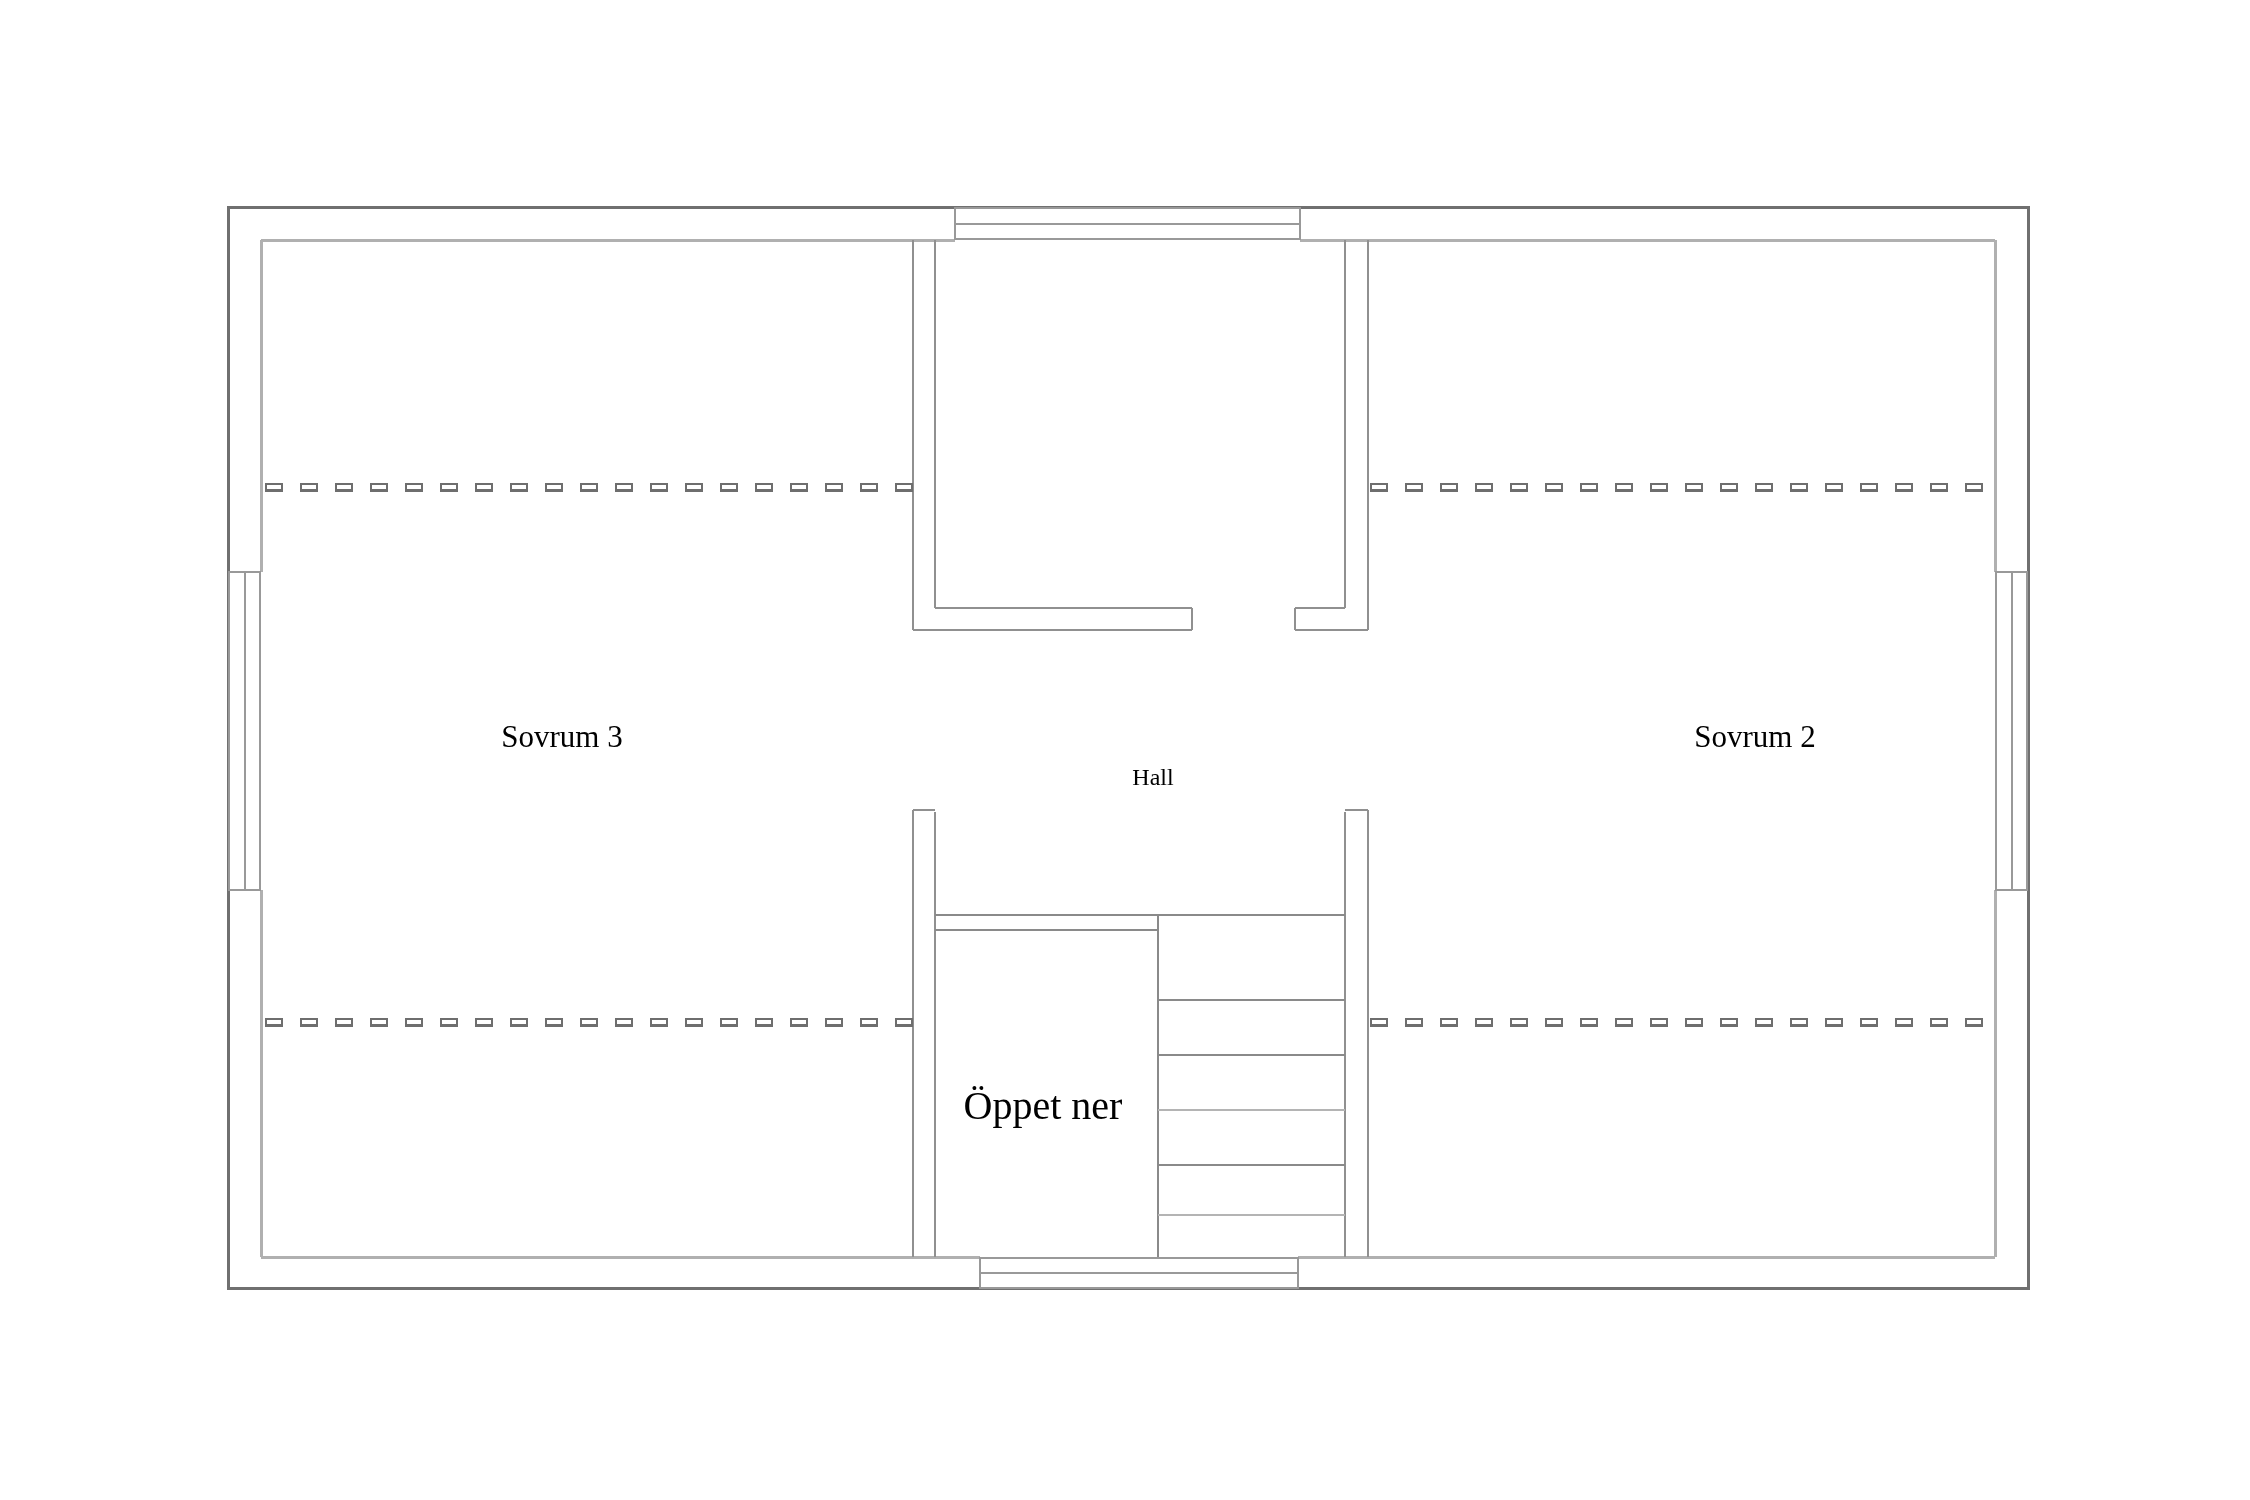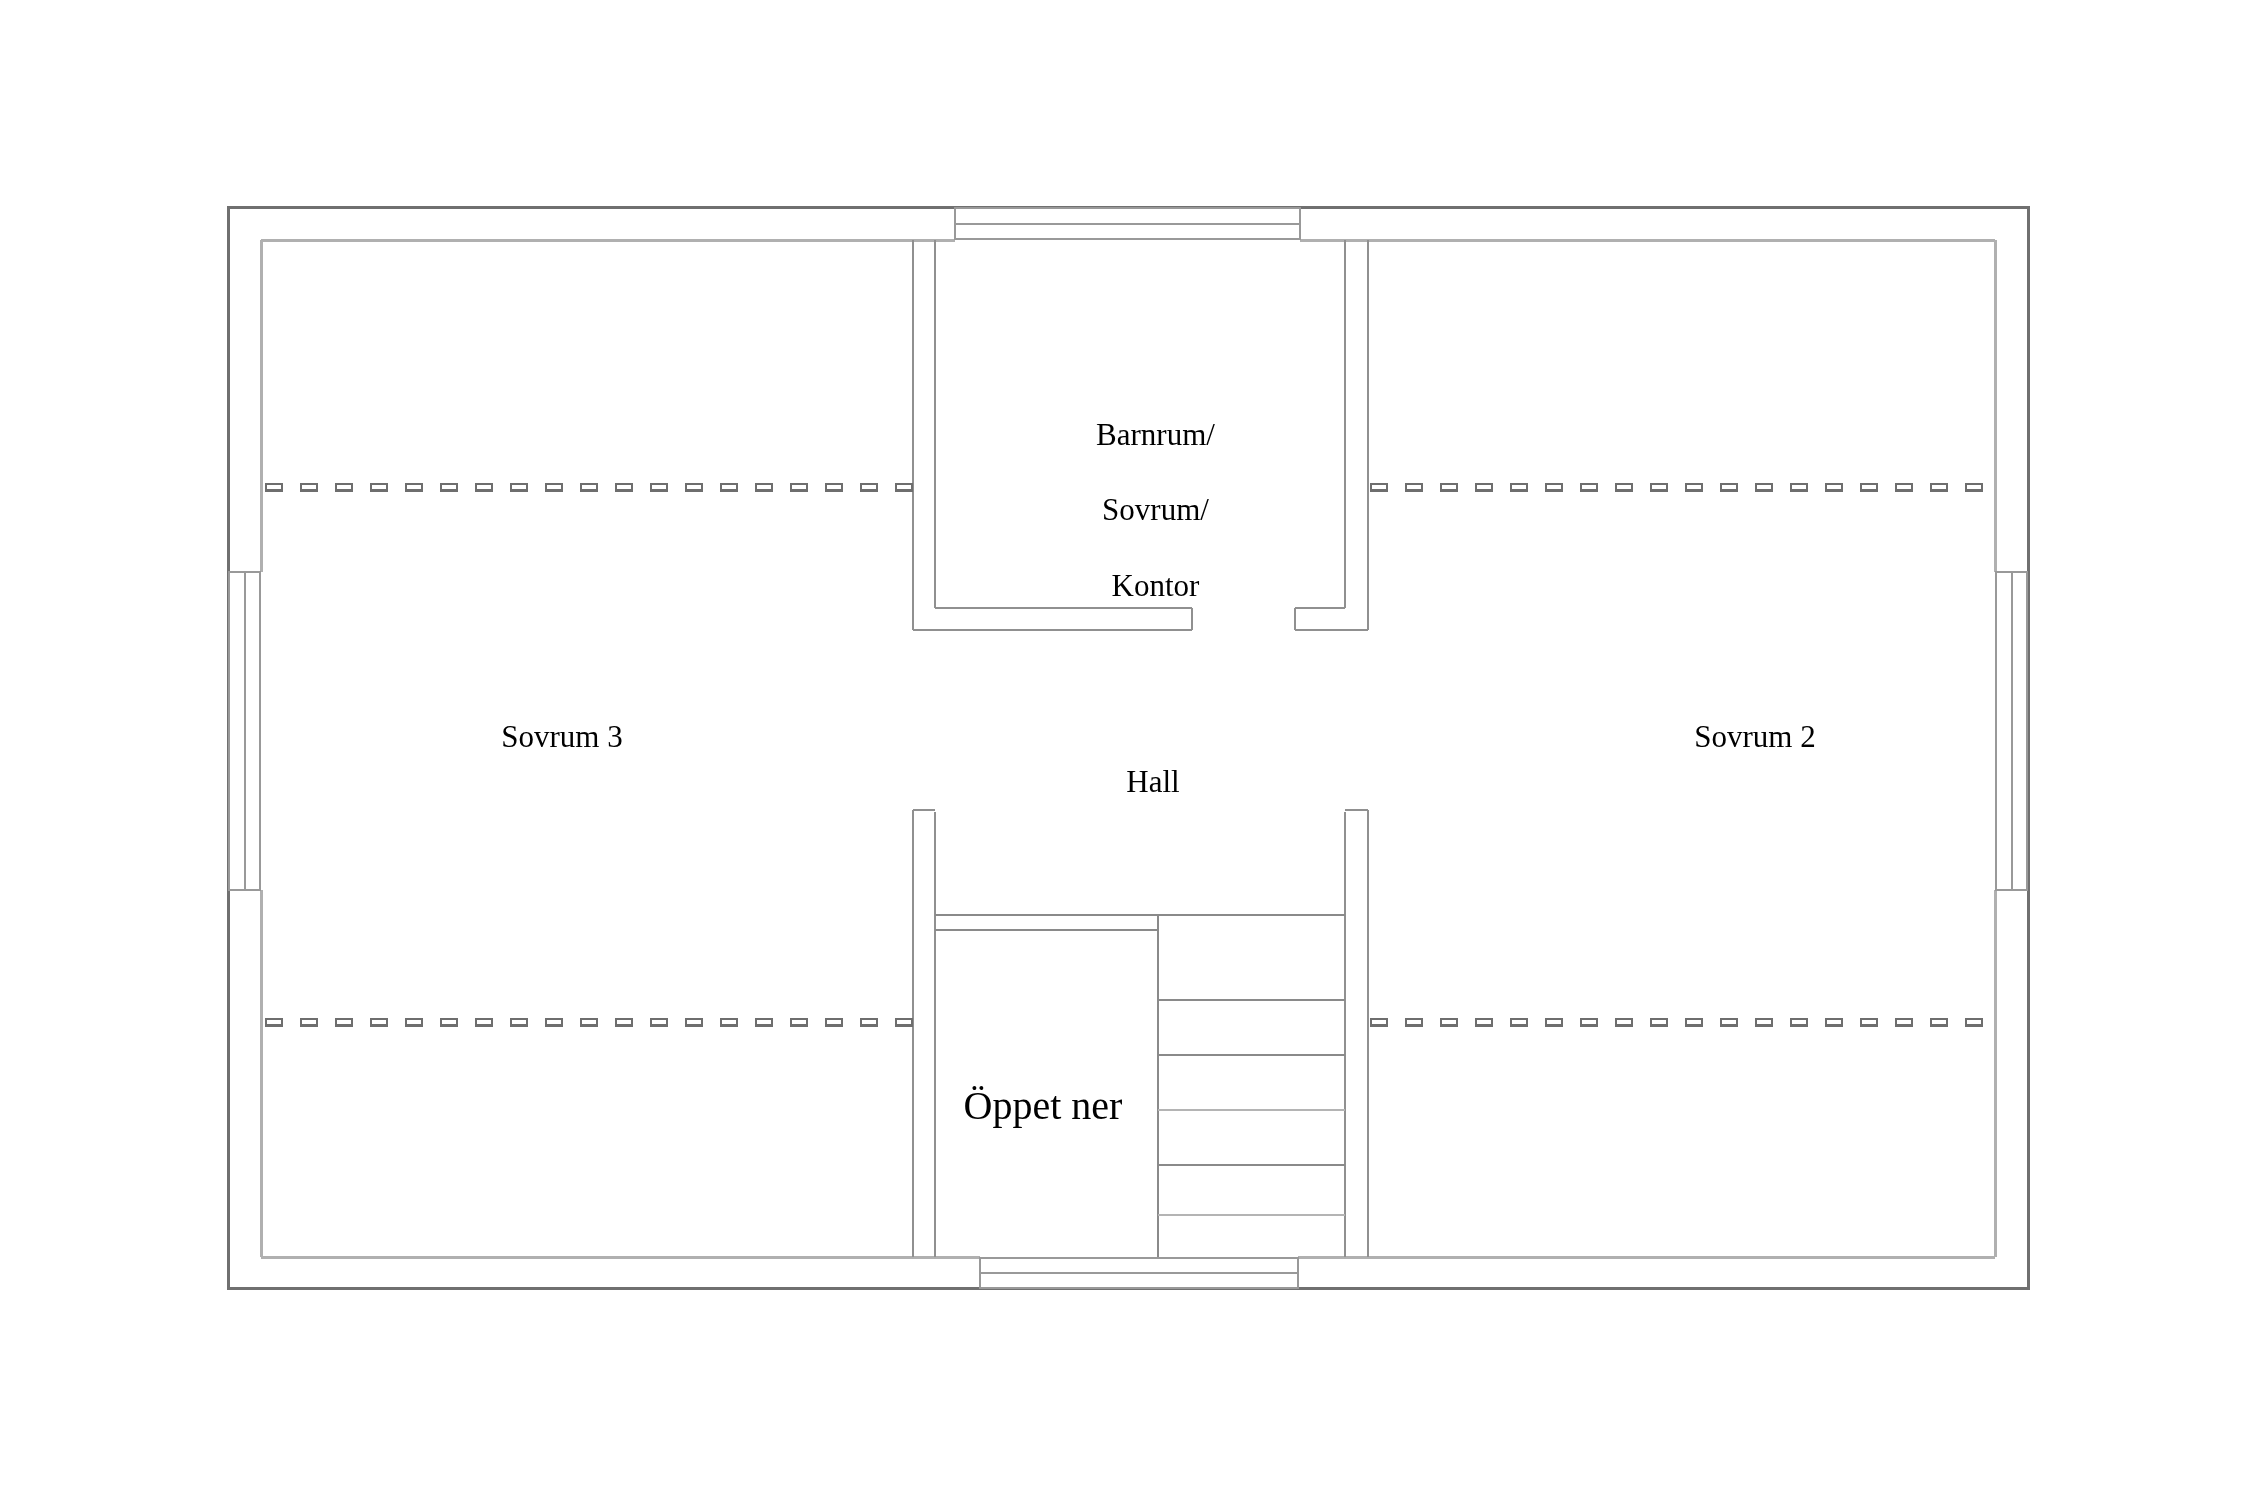--- a/index.html
+++ b/index.html
@@ -5,21 +5,21 @@
 <style>
   html,body{margin:0;padding:0;background:#ffffff;}
   body{width:2250px;height:1500px;overflow:hidden;
        font-family:"Liberation Serif","DejaVu Serif",serif;}
   #plan{position:relative;width:2250px;height:1500px;background:#fff;}
   svg.layer{position:absolute;left:0;top:0;width:2250px;height:1500px;}
   .lbl{position:absolute;color:#000;font-family:"Liberation Serif","DejaVu Serif",serif;
        white-space:pre;text-align:center;line-height:1.22;}
   .lbl-room{font-size:31px;}
   .lbl-center{font-size:31px;}
-  .lbl-hall{font-size:31px;}
+  .lbl-hall{font-size:24px;}
   .lbl-open{font-size:40px;}
 </style>
 </head>
 <body>
 
 <div id="plan">
 
   <svg class="layer" viewBox="0 0 2250 1500" xmlns="http://www.w3.org/2000/svg">
 
     <g fill="none" stroke="#808080" stroke-width="3" shape-rendering="crispEdges">
@@ -126,23 +126,18 @@
         <path d="M 1372 1022 L 1993 1022"></path>
       </g>
 
     </g>
   </svg>
 
   <div class="lbl lbl-room" style="left:442px; top:718px; width:240px;">Sovrum 3</div>
 
   <div class="lbl lbl-room" style="left:1635px; top:718px; width:240px;">Sovrum 2</div>
 
-  <div class="lbl lbl-center" style="left:1020px; top:378px; width:240px;">
-    <span>Barnrum/</span><br>
-    <span>Sovrum/</span><br>
-    <span>Kontor</span>
-  </div>
 
   <div class="lbl lbl-hall" style="left:1053px; top:763px; width:200px;">Hall</div>
 
   <div class="lbl lbl-open" style="left:923px; top:1082px; width:240px;">Öppet ner</div>
 
 </div>
 
 </body></html>

